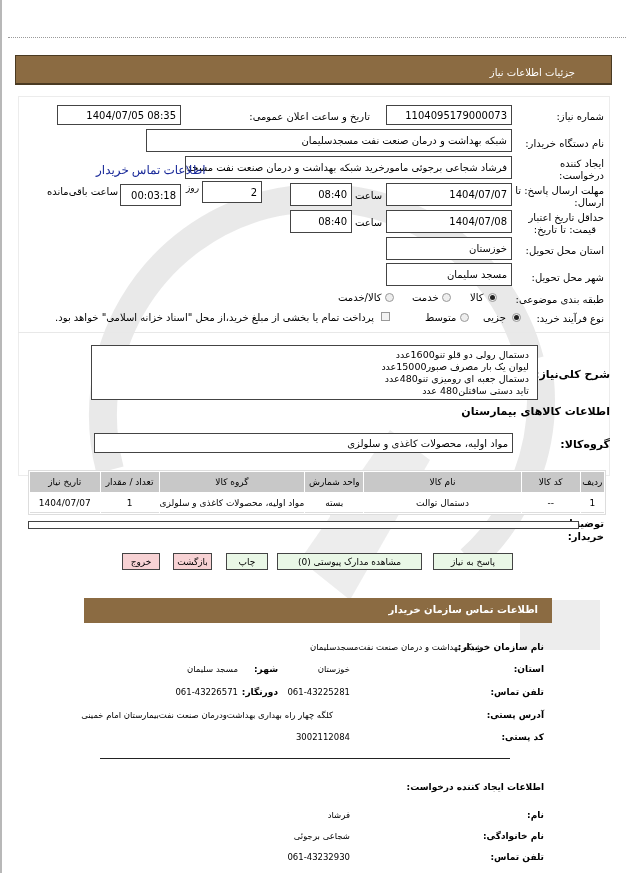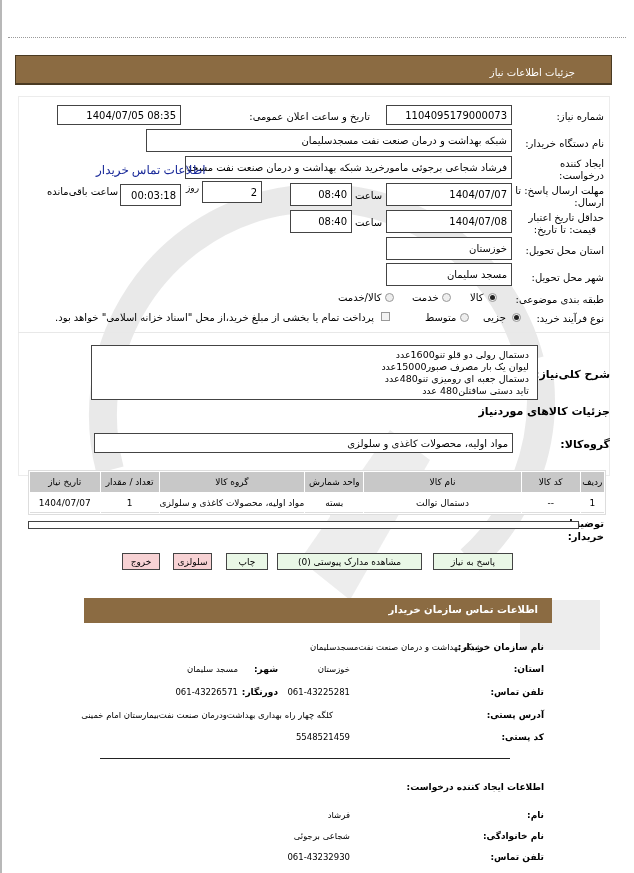--- a/index.html
+++ b/index.html
@@ -106,21 +106,21 @@
 <div class="abs" style="left:18px; top:332px; width:592px; border-top:1px solid #e8e8e8;"></div>
 
 <div class="abs lbl bold" style="right:24px; top:368px; font-size:11px;">شرح کلی‌نیاز:</div>
 <div class="abs" style="left:91px; top:345px; width:447px; height:55px; border:1px solid #444; direction:rtl; padding:3px 8px; font-size:9.5px; line-height:12px; background:#fff;">
   <div>دستمال رولی دو قلو تنو1600عدد</div>
   <div>لیوان یک بار مصرف  صبور15000عدد</div>
   <div>دستمال جعبه ای رومیزی تنو480عدد</div>
   <div>تاید دستی  سافتلن480 عدد</div>
 </div>
 
-<div class="abs lbl bold" style="right:24px; top:405px; font-size:11px;">جزئیات کالاهای موردنیاز</div>
+<div class="abs lbl bold" style="right:24px; top:405px; font-size:11px;">اطلاعات کالاهای بیمارستان</div>
 
 <div class="abs lbl bold" style="right:24px; top:438px; font-size:11px;">گروه‌کالا:</div>
 <div class="abs box" style="left:94px; top:433px; width:419px; height:20px;">مواد اولیه، محصولات کاغذی و سلولزی</div>
 
 <table class="abs items" style="left:28px; top:470px; width:578px;">
   <thead>
     <tr>
       <th style="width:20px;">ردیف</th>
       <th style="width:50px;">کد کالا</th>
       <th style="width:135px;">نام کالا</th>
@@ -143,21 +143,21 @@
   </tbody>
 </table>
 
 <div class="abs lbl bold" style="right:30px; top:517px; font-size:10px;">توضیحات</div>
 <div class="abs lbl bold" style="right:30px; top:530px; font-size:10px;">خریدار:</div>
 <div class="abs" style="left:28px; top:521px; width:551px; height:8px; border:1px solid #444; background:#fff;"></div>
 
 <button class="btn green" style="left:433px; top:553px; width:80px;">پاسخ به نیاز</button>
 <button class="btn green" style="left:277px; top:553px; width:145px;">مشاهده مدارک پیوستی (0)</button>
 <button class="btn green" style="left:226px; top:553px; width:42px;">چاپ</button>
-<button class="btn pink" style="left:173px; top:553px; width:39px;">سلولزی</button>
+<button class="btn pink" style="left:173px; top:553px; width:39px;">بازگشت</button>
 <button class="btn pink" style="left:122px; top:553px; width:38px;">خروج</button>
 
 <div class="abs hdr" style="left:84px; top:598px; width:468px; height:25px; border:none;">
   <span class="bold" style="right:14px; top:6px; font-size:10px;">اطلاعات تماس سازمان خریدار</span>
 </div>
 
 <div class="contact">
   <div class="k" style="right:90px; top:642px;">نام سازمان خریدار:</div>
   <div class="v" style="right:152px; top:642px;">شبکه بهداشت و درمان صنعت نفت‌مسجدسلیمان</div>
 
@@ -168,21 +168,21 @@
 
   <div class="k" style="right:90px; top:687px;">تلفن تماس:</div>
   <div class="v" style="right:284px; top:687px;">061-43225281</div>
   <div class="k" style="right:356px; top:687px;">دورنگار:</div>
   <div class="v" style="right:396px; top:687px;">061-43226571</div>
 
   <div class="k" style="right:90px; top:710px;">آدرس پستی:</div>
   <div class="v" style="right:301px; top:710px;">کلگه چهار راه بهداری بهداشت‌ودرمان صنعت نفت‌بیمارستان امام خمینی</div>
 
   <div class="k" style="right:90px; top:732px;">کد پستی:</div>
-  <div class="v" style="right:284px; top:732px;">5548521459</div>
+  <div class="v" style="right:284px; top:732px;">3002112084</div>
 
   <div class="abs" style="left:100px; top:758px; width:410px; border-top:1px solid #222;"></div>
 
   <div class="k" style="right:90px; top:782px;">اطلاعات ایجاد کننده درخواست:</div>
 
   <div class="k" style="right:90px; top:810px;">نام:</div>
   <div class="v" style="right:284px; top:810px;">فرشاد</div>
 
   <div class="k" style="right:90px; top:831px;">نام خانوادگی:</div>
   <div class="v" style="right:284px; top:831px;">شجاعی برجوئی</div>

